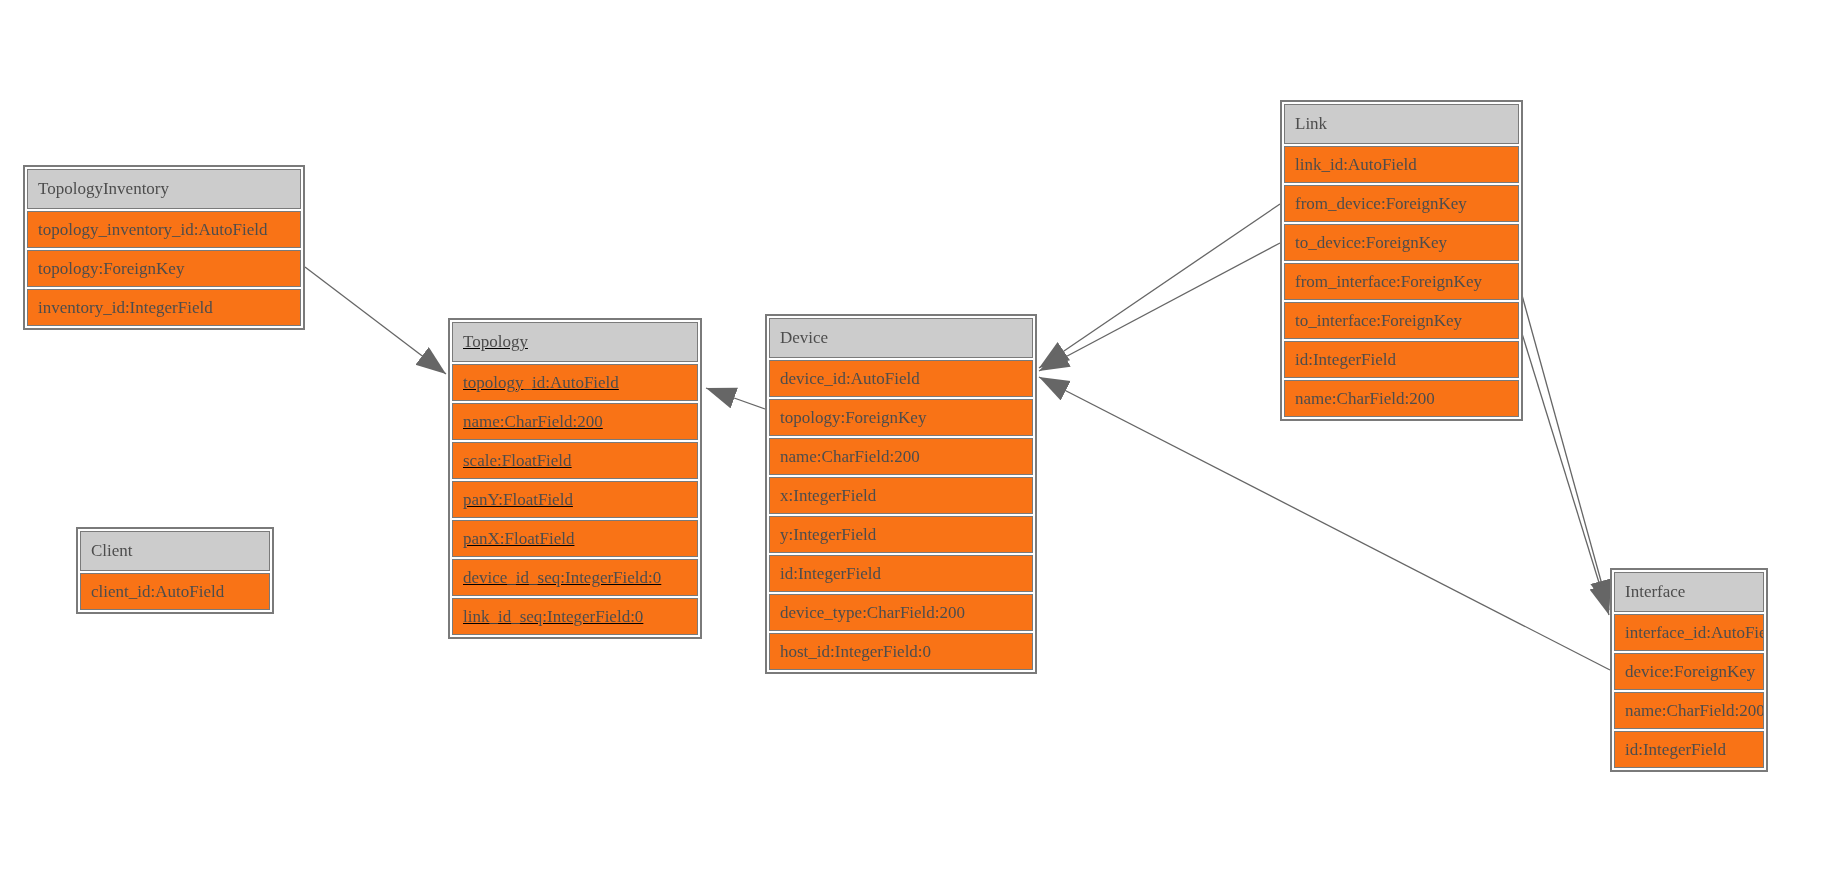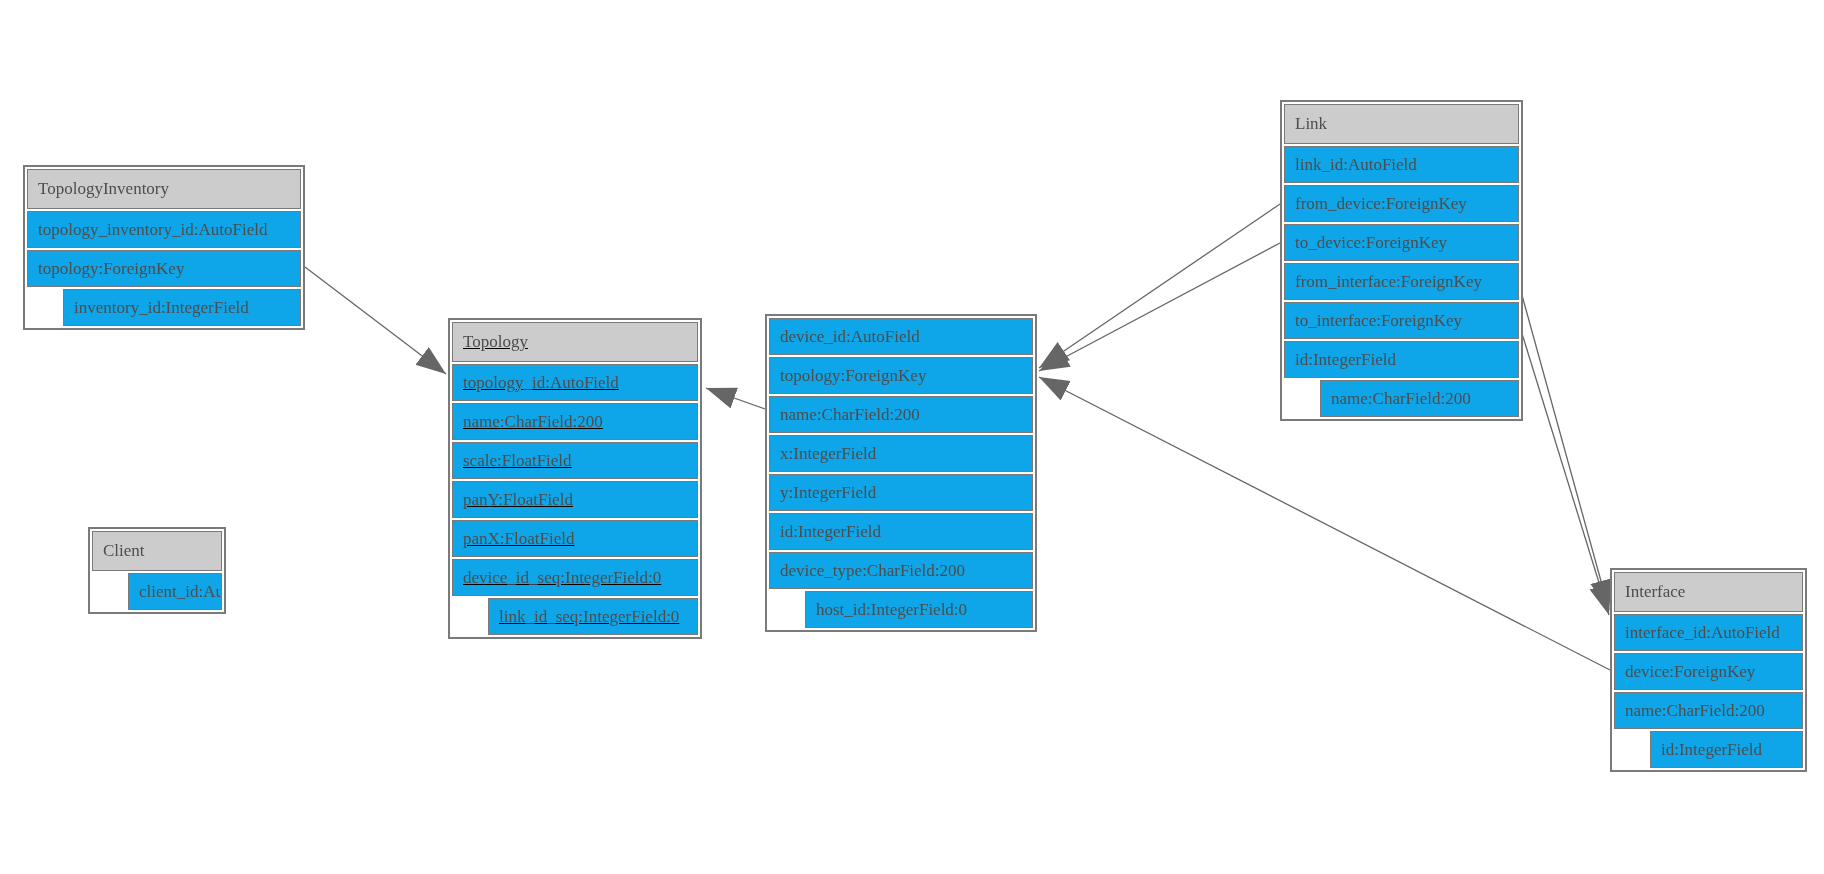--- a/index.html
+++ b/index.html
@@ -30,33 +30,33 @@
 
   .entity {
     position: absolute;
     z-index: 2;
     background: var(--bg);
     border: 2px solid var(--border);
     padding: 2px;
   }
   .entity .cell {
     border: 1px solid var(--border);
-    background: #0ea5e9;
+    background: #f97316;
     color: var(--text);
     font-size: 17px;
     display: flex;
     align-items: center;
     padding-left: 10px;
     padding-right: 6px;
     height: 37px;
     margin-bottom: 2px;
     white-space: nowrap;
     overflow: hidden;
   }
-  .entity .cell:last-child { margin-bottom: 0; margin-left: 36px; }
+  .entity .cell:last-child { margin-bottom: 0; }
   .entity .cell.header {
     background: var(--header-bg);
     height: 40px;
   }
 </style>
 </head>
 <body>
 
 <div class="canvas">
   <svg class="edge-layer" id="edge-layer" viewBox="0 0 1824 874" xmlns="http://www.w3.org/2000/svg">
@@ -85,45 +85,46 @@
       <div class="entity" style="left: 448px; top: 318px; width: 254px; text-decoration: underline;">
         <div class="cell header">Topology</div>
         <div class="cell">topology_id:AutoField</div>
         <div class="cell">name:CharField:200</div>
         <div class="cell">scale:FloatField</div>
         <div class="cell">panY:FloatField</div>
         <div class="cell">panX:FloatField</div>
         <div class="cell">device_id_seq:IntegerField:0</div>
         <div class="cell">link_id_seq:IntegerField:0</div>
       </div>
-      <div class="entity" style="left: 88px; top: 527px; width: 138px;">
+      <div class="entity" style="left: 76px; top: 527px; width: 198px;">
         <div class="cell header">Client</div>
         <div class="cell">client_id:AutoField</div>
       </div>
       <div class="entity" style="left: 765px; top: 314px; width: 272px;">
+        <div class="cell header">Device</div>
         <div class="cell">device_id:AutoField</div>
         <div class="cell">topology:ForeignKey</div>
         <div class="cell">name:CharField:200</div>
         <div class="cell">x:IntegerField</div>
         <div class="cell">y:IntegerField</div>
         <div class="cell">id:IntegerField</div>
         <div class="cell">device_type:CharField:200</div>
         <div class="cell">host_id:IntegerField:0</div>
       </div>
       <div class="entity" style="left: 1280px; top: 100px; width: 243px;">
         <div class="cell header">Link</div>
         <div class="cell">link_id:AutoField</div>
         <div class="cell">from_device:ForeignKey</div>
         <div class="cell">to_device:ForeignKey</div>
         <div class="cell">from_interface:ForeignKey</div>
         <div class="cell">to_interface:ForeignKey</div>
         <div class="cell">id:IntegerField</div>
         <div class="cell">name:CharField:200</div>
       </div>
-      <div class="entity" style="left: 1610px; top: 568px; width: 197px;">
+      <div class="entity" style="left: 1610px; top: 568px; width: 158px;">
         <div class="cell header">Interface</div>
         <div class="cell">interface_id:AutoField</div>
         <div class="cell">device:ForeignKey</div>
         <div class="cell">name:CharField:200</div>
         <div class="cell">id:IntegerField</div>
       </div>
     </div>
 </div>
 
 </body></html>

